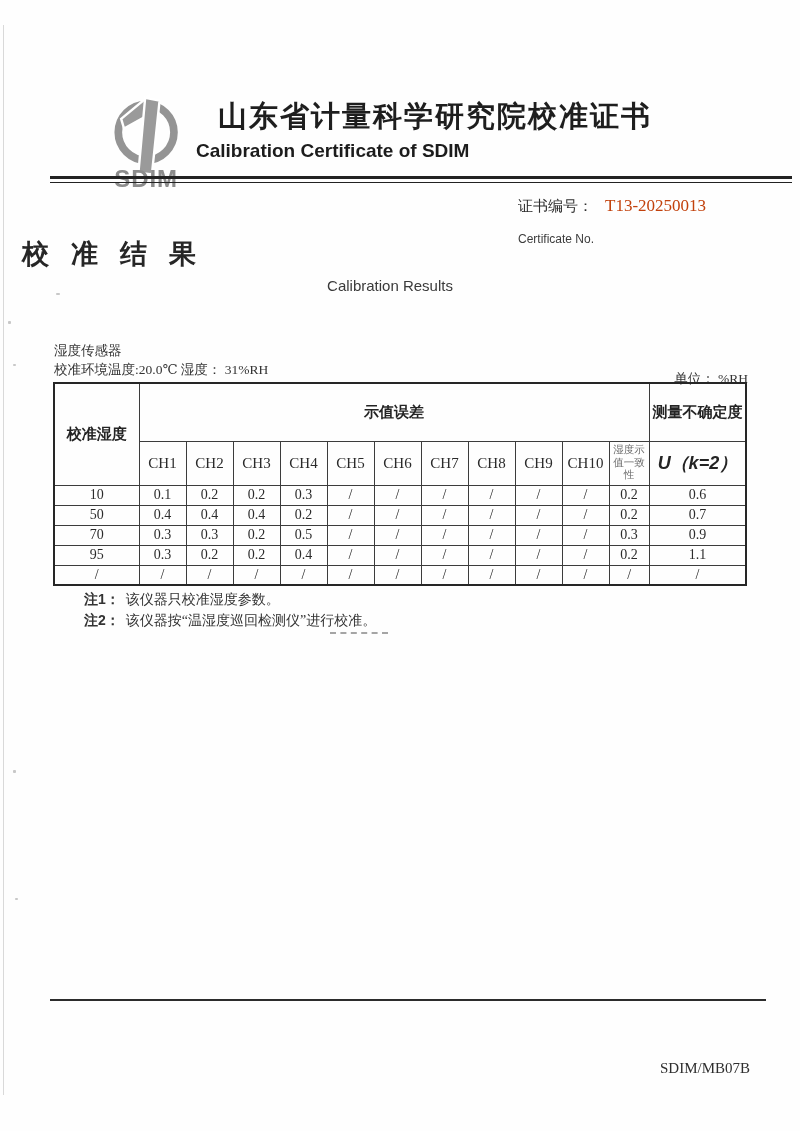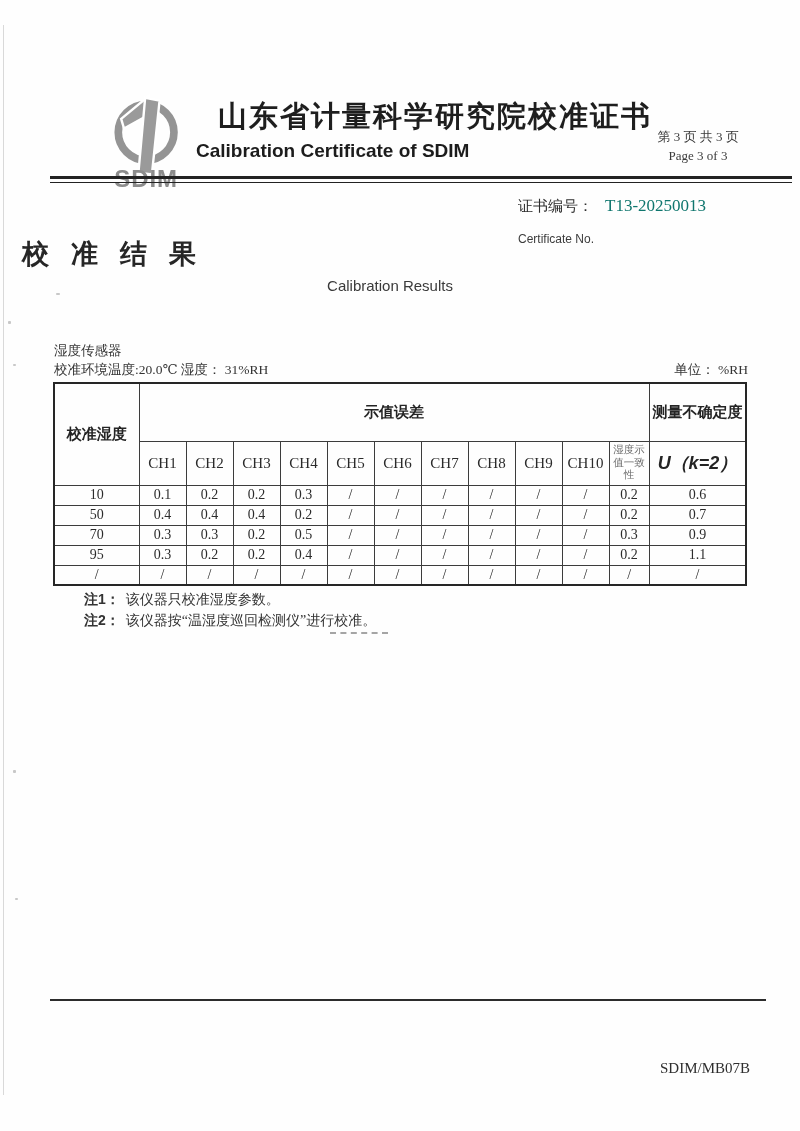--- a/index.html
+++ b/index.html
@@ -19,34 +19,34 @@
     font-size:29px;font-weight:bold;letter-spacing:2px;color:#1e1e1e;margin-left:15px;}
   .title-en{left:196px;top:140px;width:448px;text-align:left;
     font-family:"Liberation Sans","DejaVu Sans",sans-serif;font-size:19px;font-weight:bold;color:#1c1c1c;}
   .page-info{left:638px;top:127px;width:120px;text-align:center;font-size:13px;color:#3a3a3a;line-height:19px;}
   .dbl-rule{left:50px;top:176px;width:742px;height:3px;
     border-top:3px solid #222;border-bottom:1px solid #222;}
 
   
   .cert-block{left:518px;top:196px;width:260px;}
   .cert-line{font-size:15px;color:#2e2e2e;}
-  .cert-no{font-size:17px;margin-left:12px;color:#0f766e;}
+  .cert-no{font-size:17px;margin-left:12px;color:#c2410c;}
   .cert-en{font-family:"Liberation Sans","DejaVu Sans",sans-serif;font-size:12px;color:#3c3c3c;margin-top:16px;}
 
   
   .sec-zh{left:0;top:236px;width:780px;text-align:left;
     font-family:"Liberation Sans","DejaVu Sans",sans-serif;
     font-size:27px;font-weight:bold;letter-spacing:22px;text-indent:22px;color:#262626;}
   .sec-en{left:0;top:277px;width:780px;text-align:center;
     font-family:"Liberation Sans","DejaVu Sans",sans-serif;font-size:15px;color:#3a3a3a;}
 
   
   .device-line{left:54px;top:342px;font-size:13.5px;color:#333;}
   .env-line{left:54px;top:361px;font-size:13.5px;color:#333;}
-  .unit-line{left:648px;top:361px;width:100px;text-align:right;font-size:13.5px;color:#333;}
+  .unit-line{left:648px;top:370px;width:100px;text-align:right;font-size:13.5px;color:#333;}
 
   
   table.cal{position:absolute;left:53px;top:382px;width:692px;
     border-collapse:collapse;table-layout:fixed;border:2.5px solid #262626;}
   table.cal th,table.cal td{border:1px solid #3c3c3c;text-align:center;vertical-align:middle;padding:0;}
   col.c-point{width:85px;} col.c-ch{width:47px;} col.c-cons{width:40px;} col.c-u{width:97px;}
   tr.hr1{height:58px;} tr.hr2{height:44px;} tr.dr{height:20px;}
   .th-point,.th-group,.th-unc{font-family:"Liberation Sans","DejaVu Sans",sans-serif;
     font-size:15px;font-weight:bold;color:#242424;}
   .th-ch{font-size:15px;font-weight:normal;color:#2a2a2a;}
@@ -80,24 +80,20 @@
   <div class="abs logo-wrap">
     <svg width="118" height="96" viewBox="0 0 120 100">
       <circle cx="57" cy="42" r="29" fill="none" stroke="#949494" stroke-width="8"></circle>
       <polygon points="60,4 63,22 34,38 31,28" fill="#9a9a9a" stroke="#ffffff" stroke-width="2.5"></polygon>
       <polygon points="56,6 71,9 63,86 49,84" fill="#9a9a9a" stroke="#ffffff" stroke-width="2.5"></polygon>
       <text x="57" y="99" text-anchor="middle" font-family="Liberation Sans, DejaVu Sans, sans-serif" font-size="25" font-weight="bold" fill="#8c8c8c" letter-spacing="1">SDIM</text>
     </svg>
   </div>
   <div class="abs title-zh">山东省计量科学研究院校准证书</div>
   <div class="abs title-en">Calibration Certificate of SDIM</div>
-  <div class="abs page-info">
-    <div>第 3 页 共 3 页</div>
-    <div>Page 3 of 3</div>
-  </div>
   <div class="abs dbl-rule"></div>
 
   <div class="abs cert-block">
     <div class="cert-line">
       <span>证书编号：</span><span class="cert-no">T13-20250013</span>
     </div>
     <div class="cert-en">Certificate No.</div>
   </div>
 
   <div class="abs sec-zh">校准结果</div>

